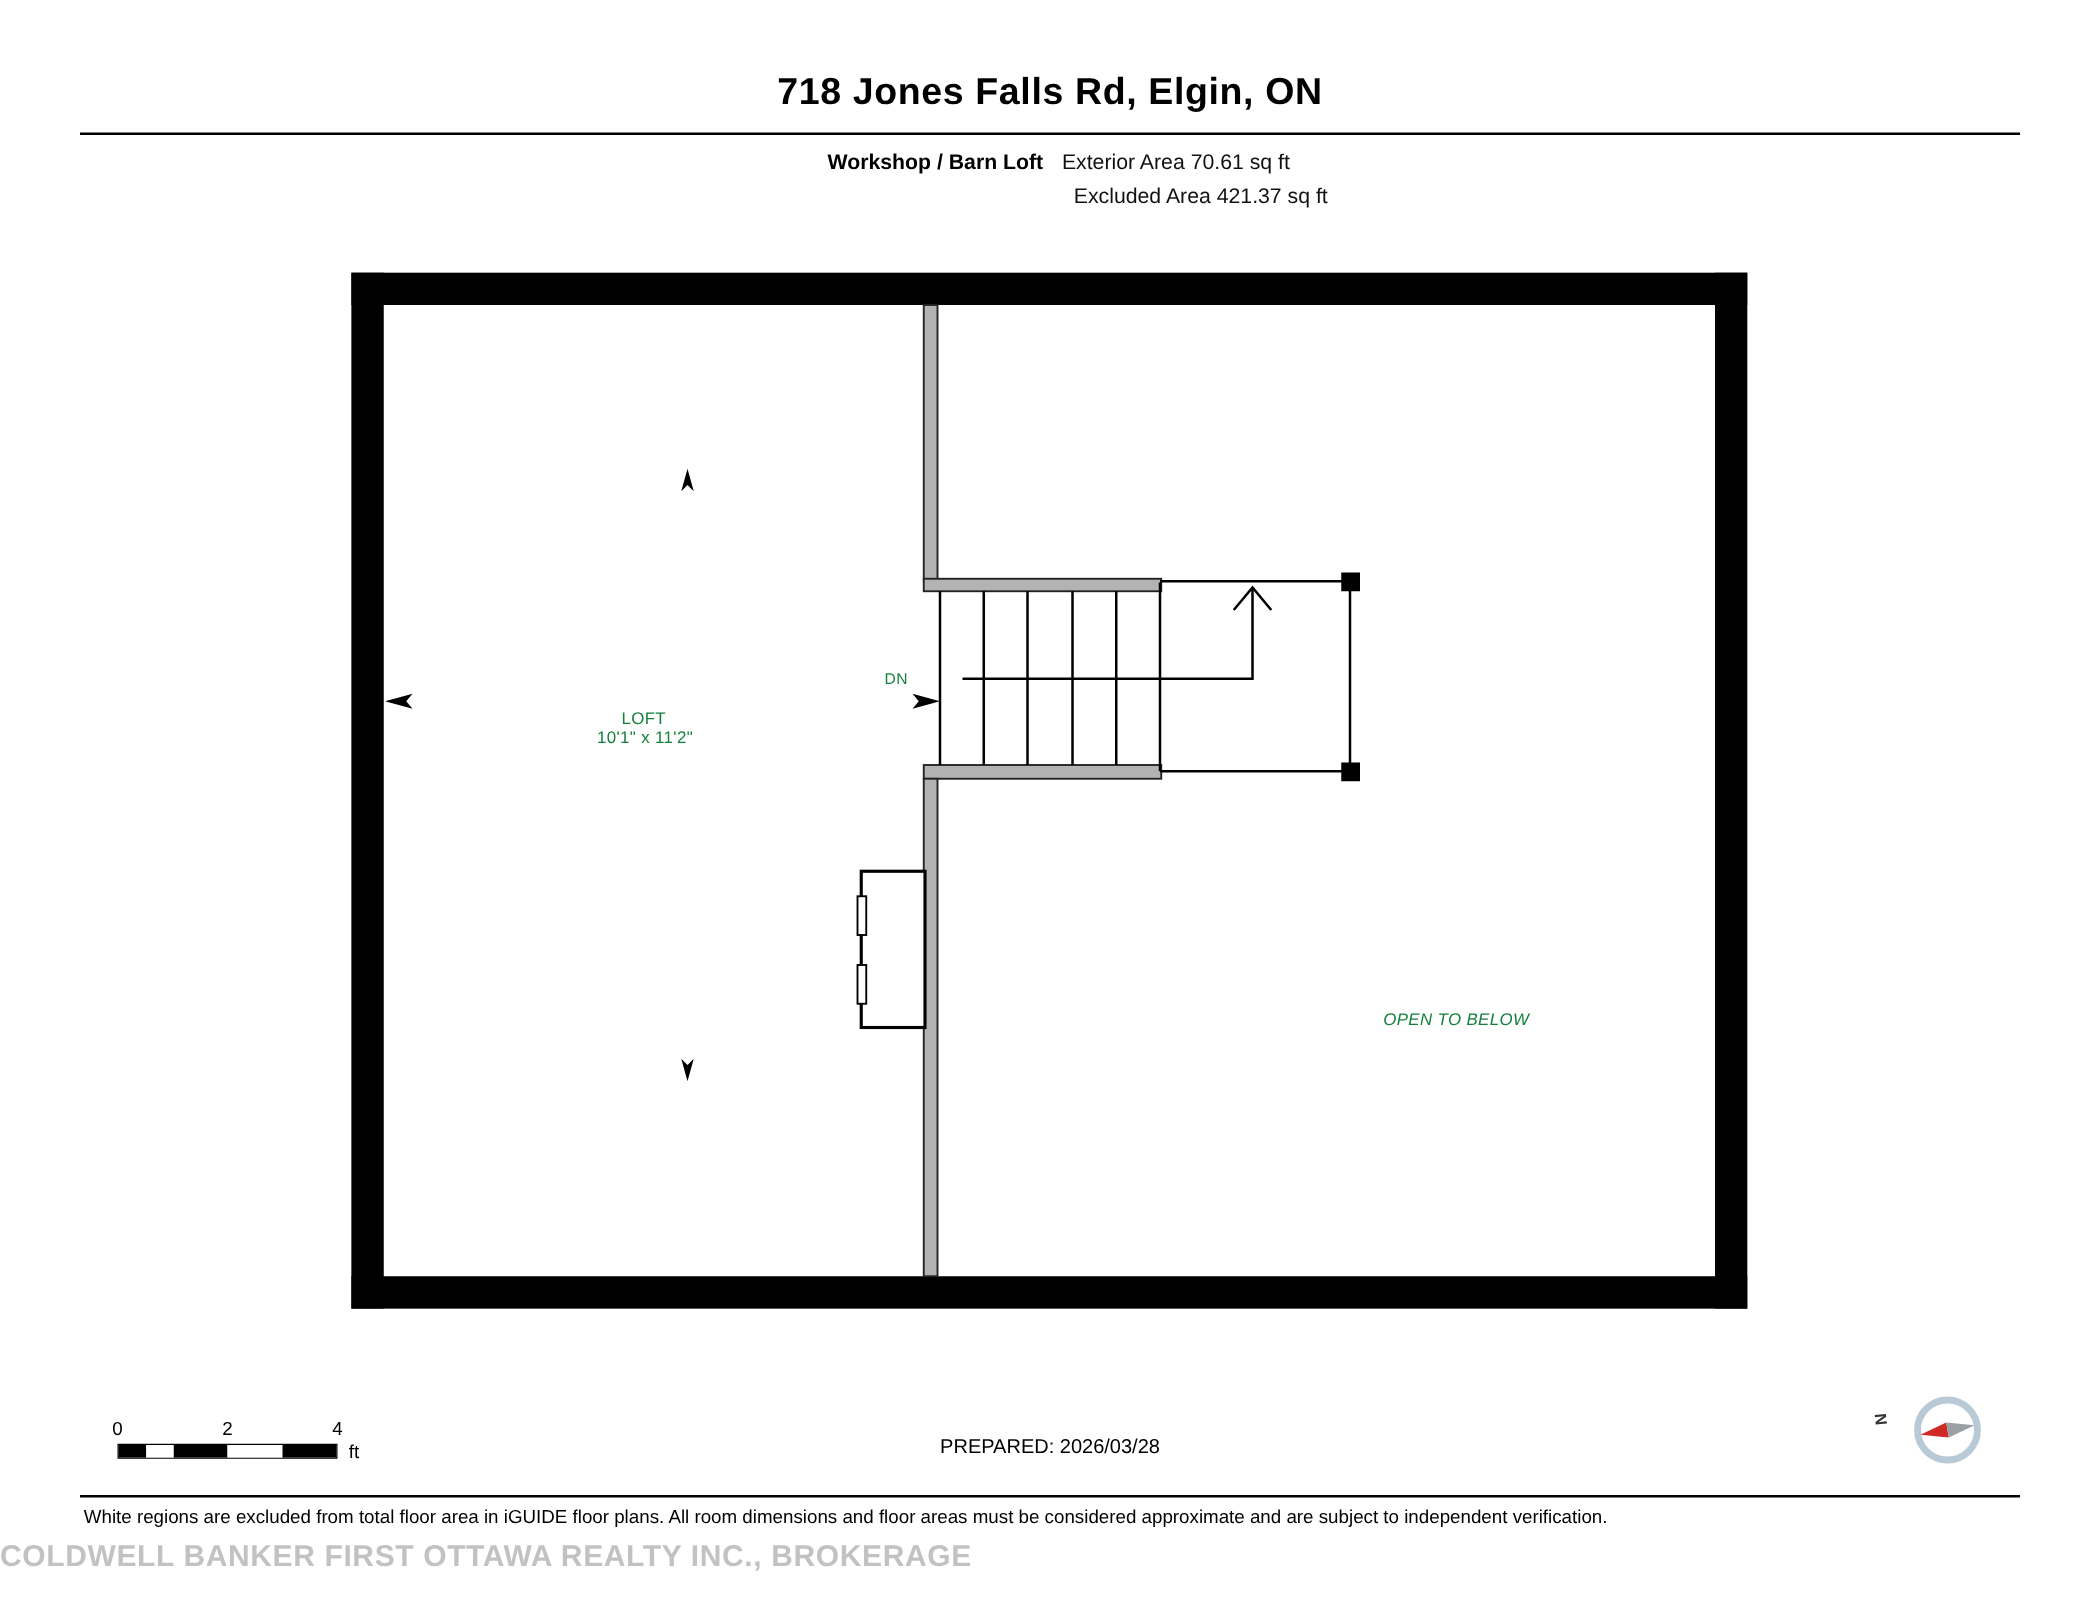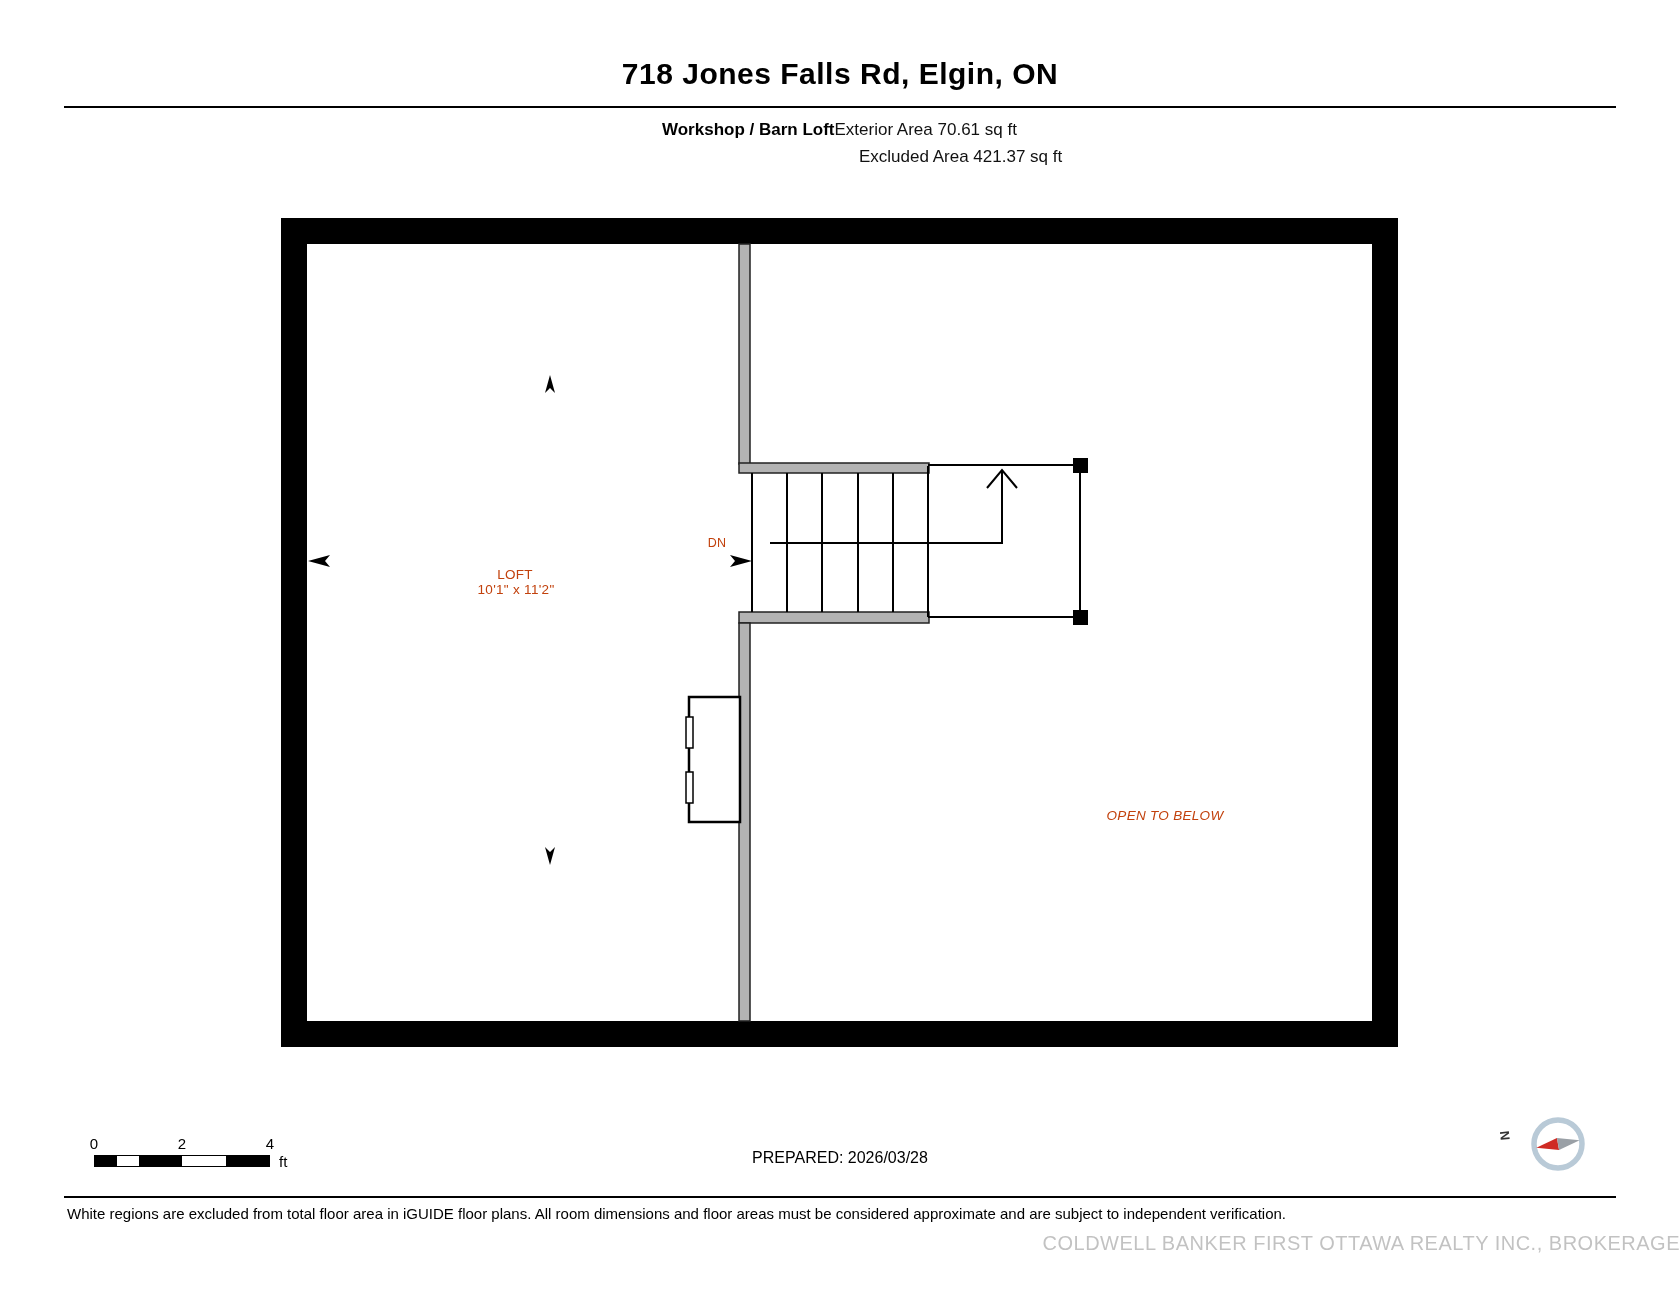--- a/index.html
+++ b/index.html
@@ -2,41 +2,41 @@
 <html><head>
 <meta charset="utf-8">
 <style>
   html,body{margin:0;padding:0;background:#fff;}
   #page{position:relative;width:1680px;height:1299px;background:#ffffff;overflow:hidden;
         font-family:"Liberation Sans","DejaVu Sans",sans-serif;color:#111;}
   .abs{position:absolute;}
   
   .title{left:0;right:0;top:57px;text-align:center;font-size:30px;font-weight:bold;color:#000;letter-spacing:.5px;}
   .hrule{left:64px;width:1552px;height:2px;background:#000;}
-  .sub-line1{left:662px;top:120px;display:flex;align-items:flex-end;font-size:17px;}
+  .sub-line1{left:662px;top:120px;display:flex;gap:15px;align-items:flex-end;font-size:17px;}
   .sub-bold{font-weight:bold;color:#000;}
   .sub-line2{left:859px;top:147px;font-size:17px;}
   
   #plan{left:281px;top:218px;width:1117px;height:829px;}
   #plan svg{display:block;}
-  .plan-label{position:absolute;text-align:center;color:#c2410c;letter-spacing:.3px;line-height:1.15;}
+  .plan-label{position:absolute;text-align:center;color:#15803d;letter-spacing:.3px;line-height:1.15;}
   .loft-name{left:435px;top:567px;width:160px;font-size:13.5px;}
   .loft-dims{left:426px;top:582px;width:180px;font-size:13.5px;}
   .dn-label{left:692px;top:536px;width:50px;font-size:12.5px;}
   .otb-label{left:1055px;top:808px;width:220px;font-size:13.5px;font-style:italic;}
   
   .scale-num{top:1135px;transform:translateX(-50%);font-size:15px;color:#000;}
   .scale-bar{left:94px;top:1155px;width:176px;height:12px;border:1.5px solid #000;display:flex;box-sizing:border-box;background:#fff;}
   .scale-bar .seg{height:100%;}
   .scale-unit{left:279px;top:1153px;font-size:15px;color:#000;}
   .prepared{left:0;right:0;top:1149px;text-align:center;font-size:16px;color:#000;}
   .compass{left:1504px;top:1104px;width:100px;height:80px;}
   .north-label{left:1500px;top:1128px;font-size:13px;font-weight:bold;color:#333;transform:rotate(-96deg);}
   .disclaimer{left:67px;top:1205px;font-size:15px;color:#000;}
-  .watermark{left:0;right:0;top:1232px;text-align:right;font-size:20px;font-weight:normal;
+  .watermark{left:0;right:0;top:1232px;text-align:left;font-size:24px;font-weight:bold;
              color:#9a9a9a;opacity:.6;letter-spacing:.5px;}
 </style>
 </head>
 <body>
 
 <div id="page">
 
   <div class="abs title">718 Jones Falls Rd, Elgin, ON</div>
   <div class="abs hrule" style="top:106px;"></div>
   <div class="abs sub-line1">

